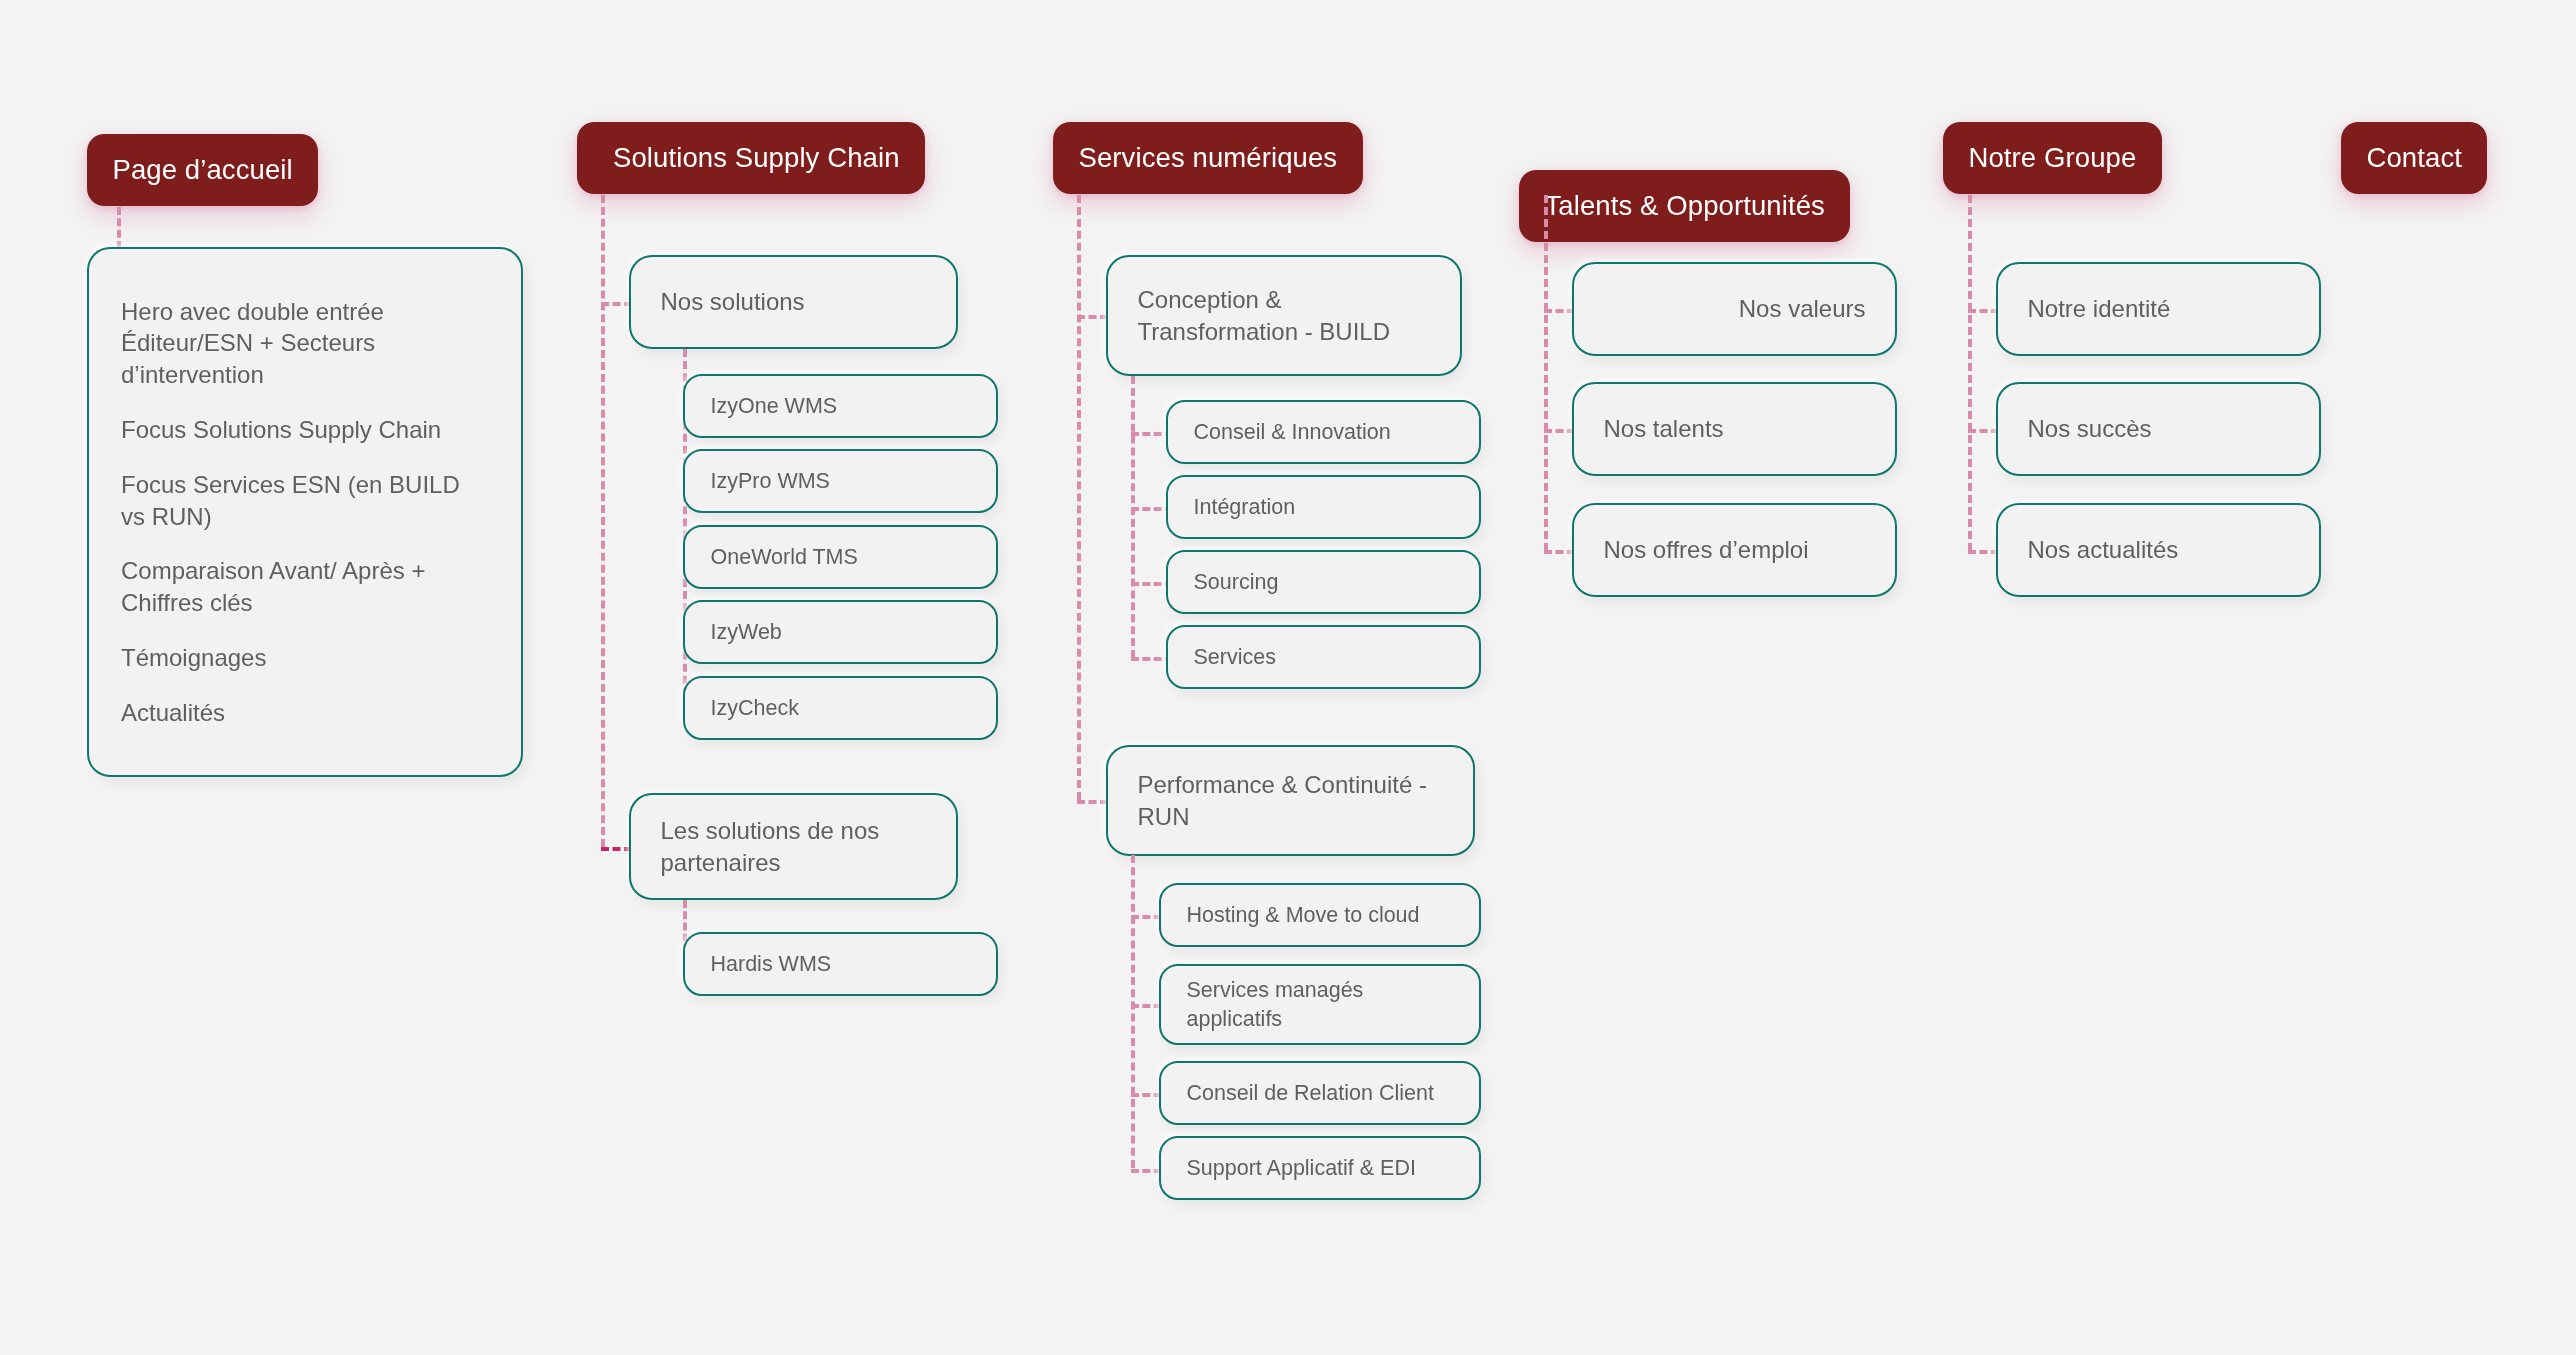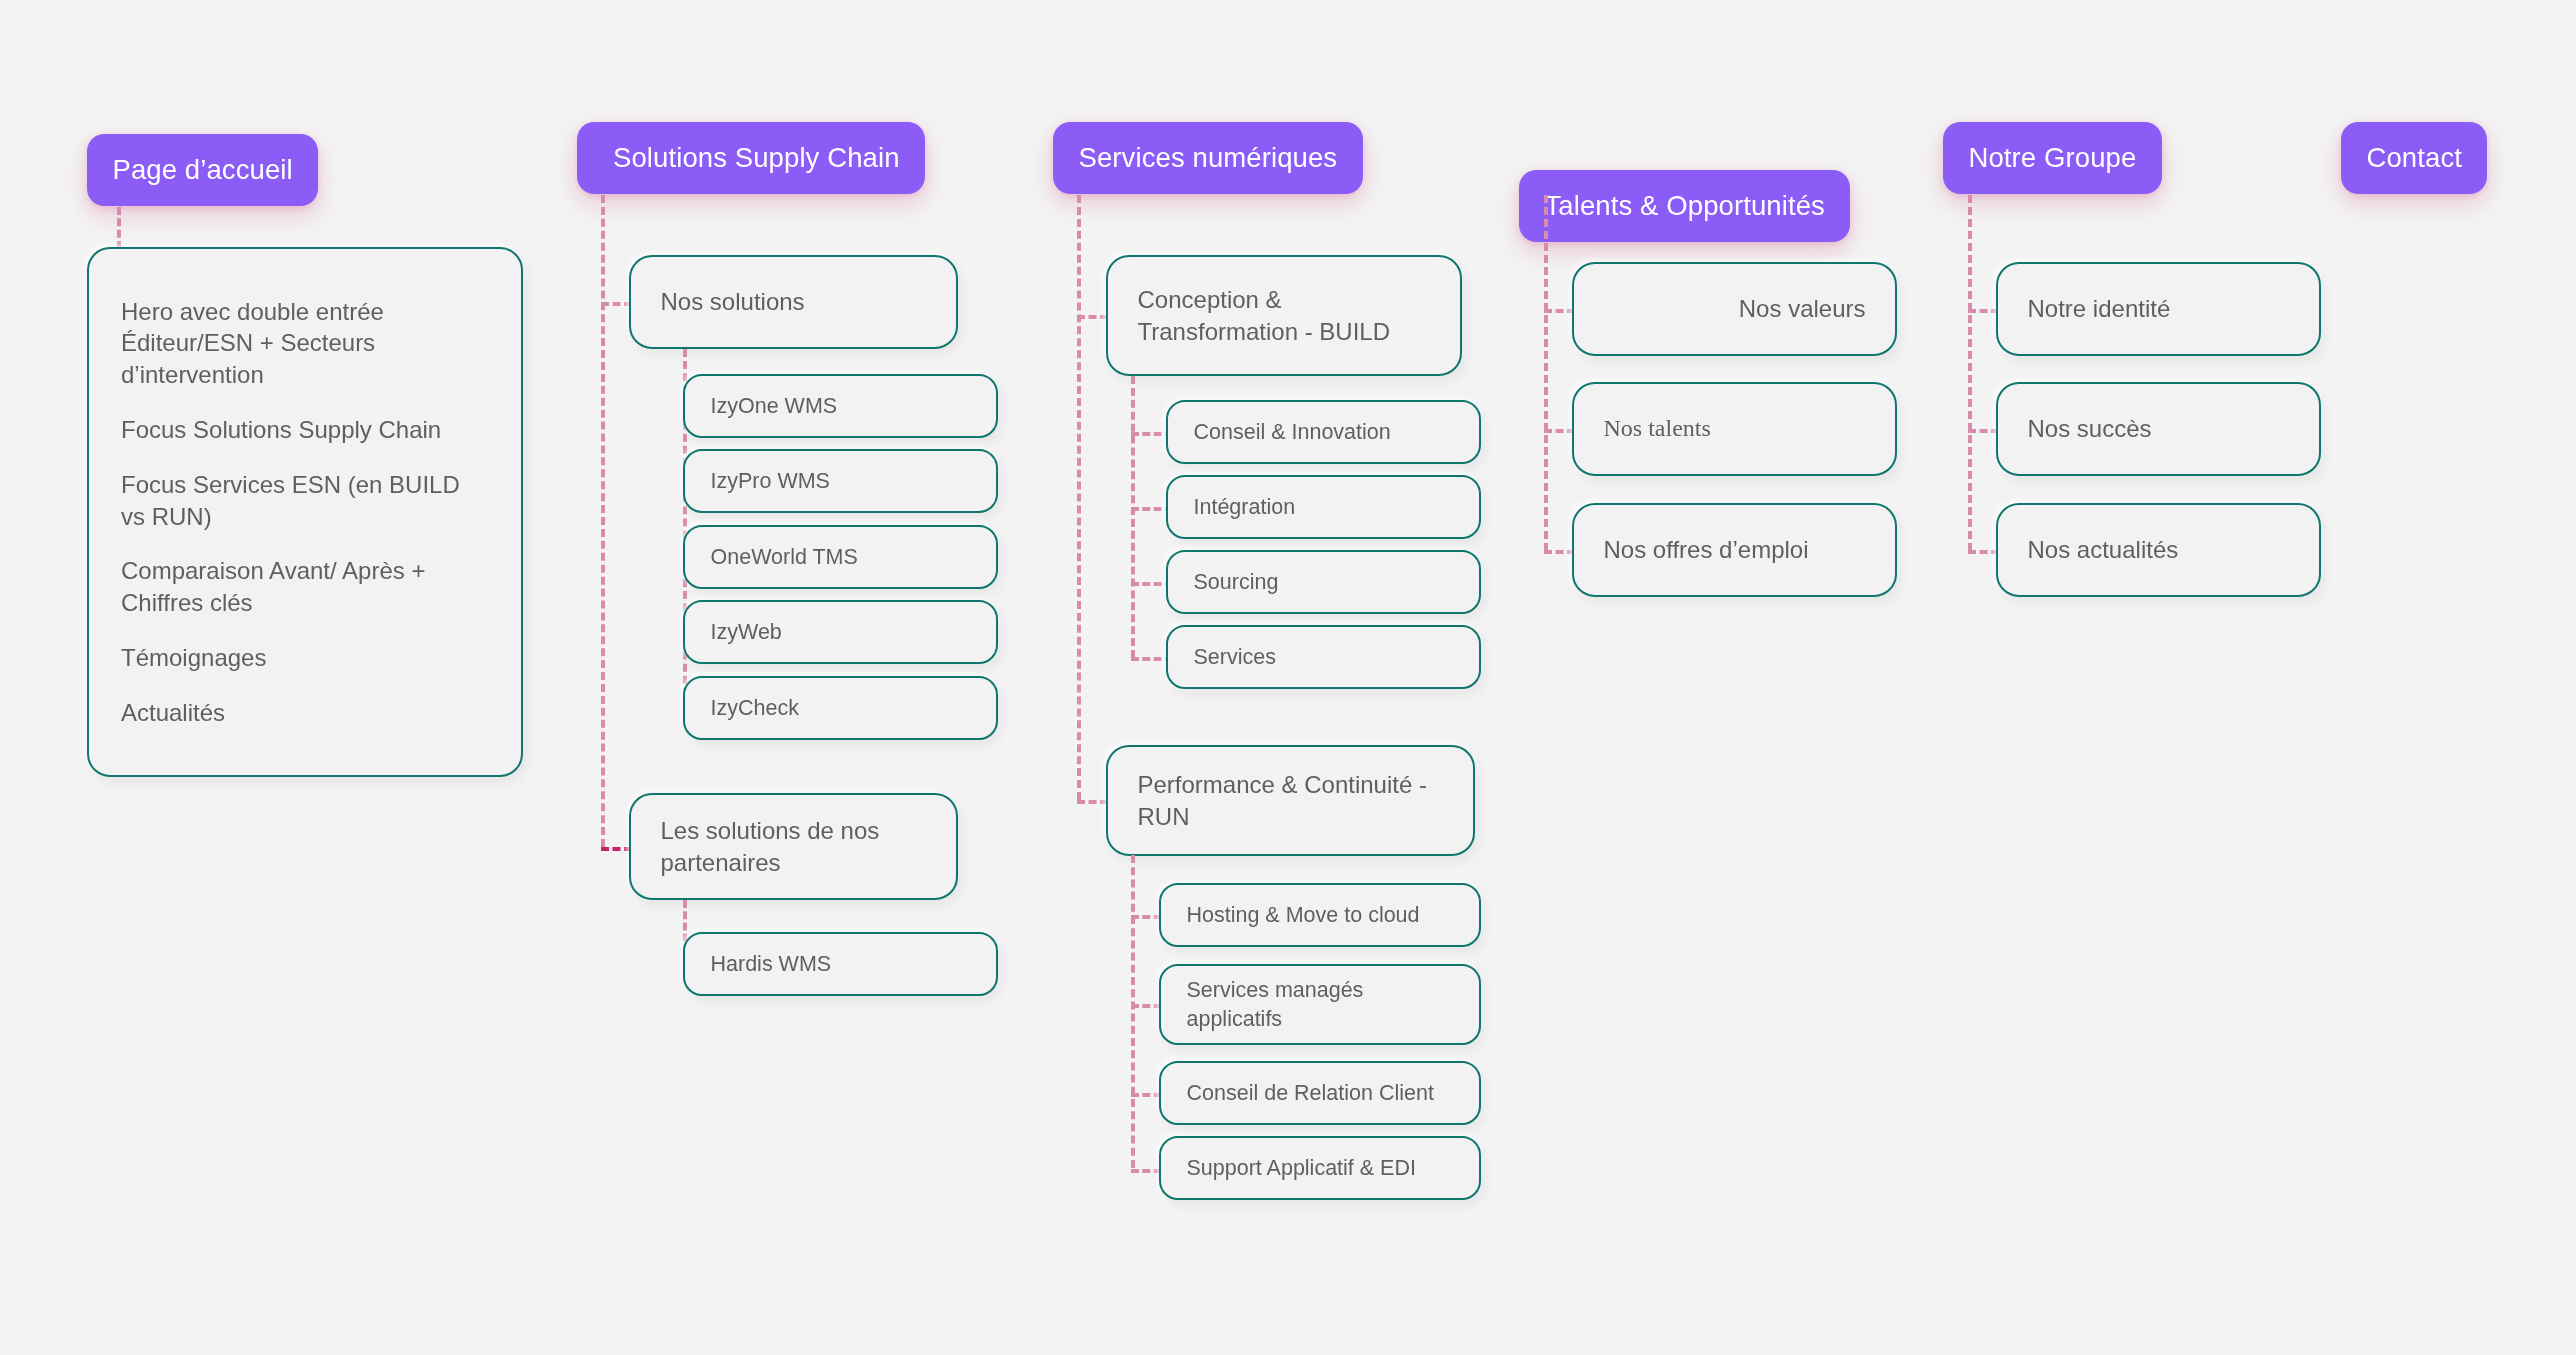--- a/index.html
+++ b/index.html
@@ -25,21 +25,21 @@
   .column {
     position: absolute;
     top: 0;
   }
 
   
   .root-pill {
     position: absolute;
     display: flex;
     align-items: center;
-    background: #8b5cf6;
+    background: #7f1d1d;
     color: #ffffff;
     border-radius: 17.4px;
     padding: 0 25.5px;
     height: 72px;
     box-sizing: border-box;
     font-size: 27.5px;
     letter-spacing: 0.1px;
     white-space: nowrap;
     box-shadow: 0 9.4px 23px rgba(201, 36, 106, 0.20),
                 0 2px 6.7px rgba(201, 36, 106, 0.14);
@@ -247,21 +247,21 @@
     </div>
 
     <div class="conn-v" style="left:1544px; top:195px; height:356px;"></div>
 
     <div class="conn-h" style="left:1544px; top:309px; width:54px;"></div>
     <div class="card card-l2" style="left:1572px; top:262px; width:325px; height:94px;justify-content:flex-end;">
       <span>Nos valeurs</span>
     </div>
 
     <div class="conn-h" style="left:1544px; top:429px; width:54px;"></div>
-    <div class="card card-l2" style="left:1572px; top:382px; width:325px; height:94px;font-family:Liberation Serif, serif;">
+    <div class="card card-l2" style="left:1572px; top:382px; width:325px; height:94px;">
       <span>Nos talents</span>
     </div>
 
     <div class="conn-h" style="left:1544px; top:550px; width:54px;"></div>
     <div class="card card-l2" style="left:1572px; top:503px; width:325px; height:94px;">
       <span>Nos offres d’emploi</span>
     </div>
   </div>
 
   <div class="column">

